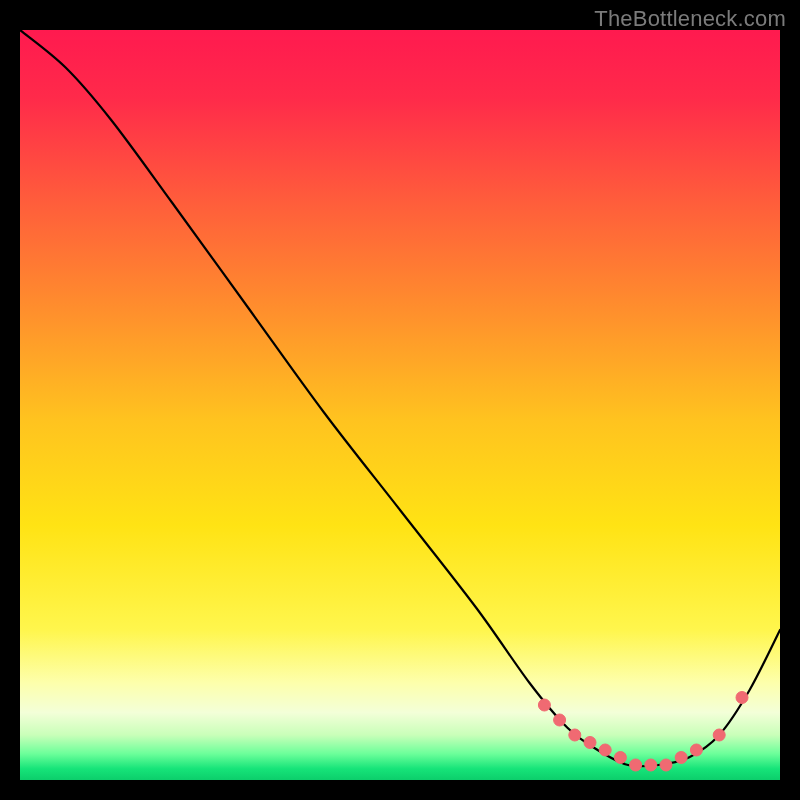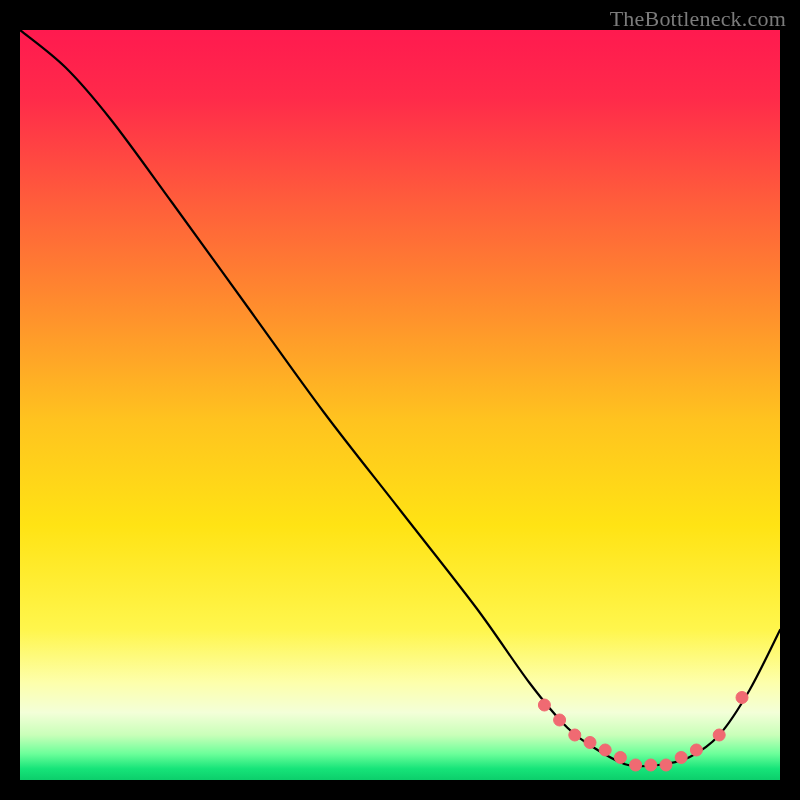--- a/index.html
+++ b/index.html
@@ -2,21 +2,21 @@
 <html><head>
 <meta charset="utf-8">
 <style>
   * { margin: 0; padding: 0; box-sizing: border-box; }
   html, body { width: 800px; height: 800px; background: #000; overflow: hidden; }
   .wrap { position: relative; width: 800px; height: 800px; background: #000; }
   .attribution {
     position: absolute;
     top: 6px;
     right: 14px;
-    font-family: Liberation Serif, serif;
+    font-family: Liberation Sans, sans-serif;
     font-size: 22px;
     color: #7b7b7b;
     letter-spacing: 0.2px;
   }
   .plot {
     position: absolute;
     left: 20px;
     top: 30px;
     width: 760px;
     height: 750px;

